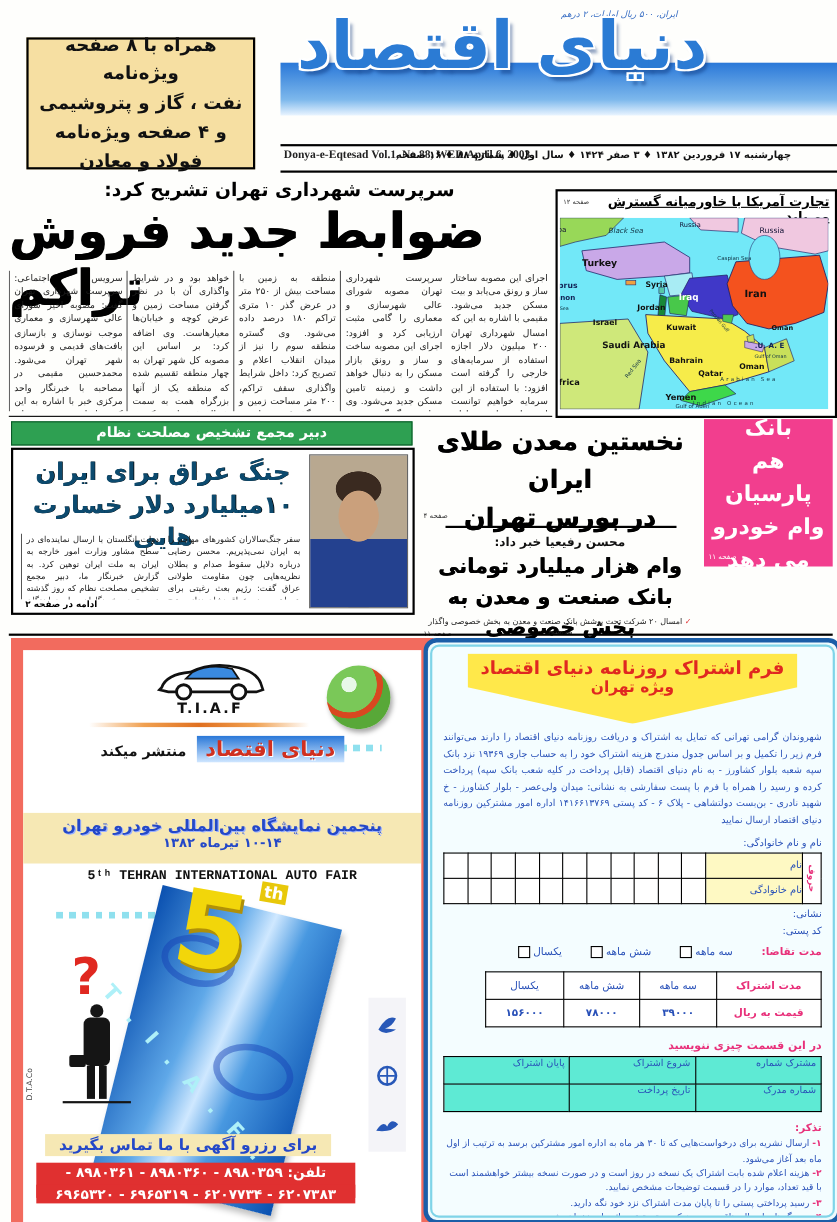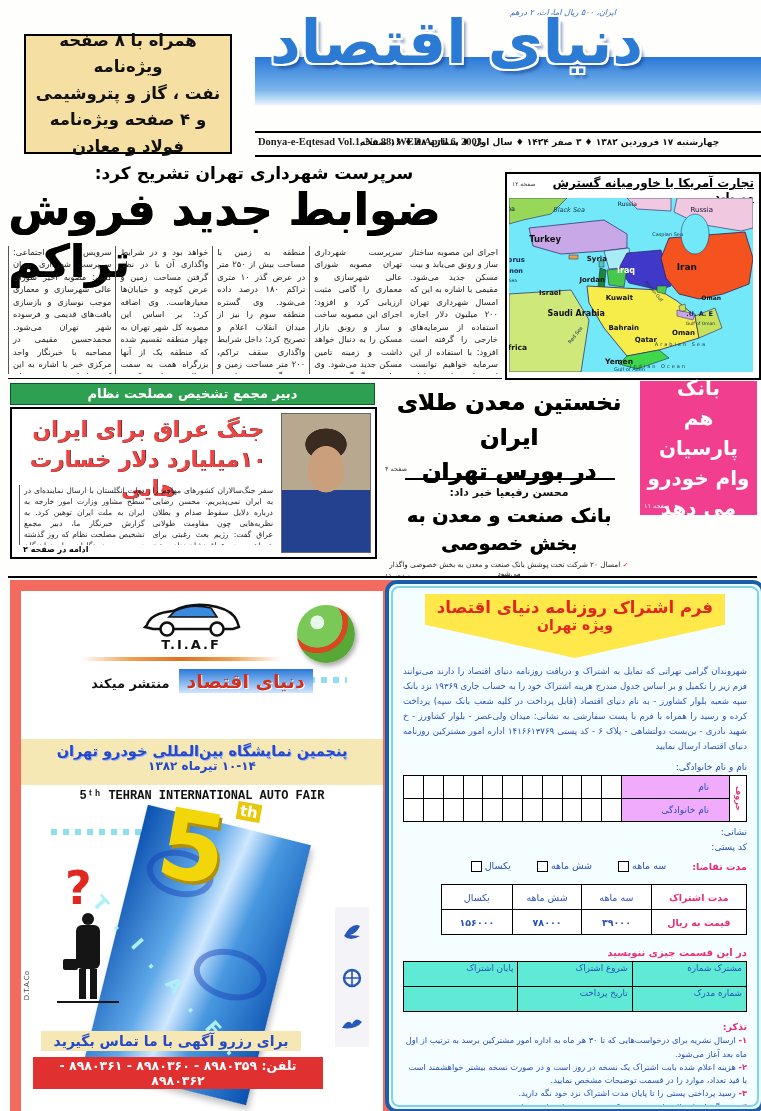--- a/index.html
+++ b/index.html
@@ -44,21 +44,21 @@
       font-size:13px;font-weight:bold;text-align:center;line-height:20px;border:1px solid #0a5a28;}
   .war-box{left:10px;top:407px;width:363px;height:148px;border:2px solid #000;background:#fff;}
   .war-photo{position:absolute;left:auto;right:4px;top:4px;width:88px;height:138px;
       background:
         radial-gradient(42px 30px at 50% 88%, #24418f 60%, transparent 61%),
         radial-gradient(30px 38px at 50% 40%, #caa07c 60%, transparent 62%),
         radial-gradient(34px 26px at 50% 22%, #3a2a20 60%, transparent 62%),
         linear-gradient(#b8a890 55%, #24418f 55%);
       border:1px solid #666;}
   .war-headline{position:absolute;right:98px;top:6px;width:258px;text-align:center;
-      font-size:22px;font-weight:bold;color:#ef4444;line-height:1.35;text-shadow:0.5px 0 #000;}
+      font-size:22px;font-weight:bold;color:#0c4a6e;line-height:1.35;text-shadow:0.5px 0 #000;}
   .war-cols{position:absolute;right:98px;top:76px;width:258px;height:60px;display:flex;
       flex-direction:row-reverse;overflow:hidden;}
   .warcol{flex:1;padding:0 4px;font-size:7.6px;line-height:1.45;text-align:justify;color:#1a1a1a;}
   .warcol.sep{border-left:1px solid #555;}
   .war-continued{position:absolute;right:232px;bottom:3px;width:120px;text-align:left;
       font-size:8px;font-weight:bold;color:#000;}
 
   
   .parsian-box{left:640px;top:381px;width:117px;height:134px;background:#f23e8e;
       display:flex;flex-direction:column;justify-content:center;text-align:center;color:#fff;
@@ -132,21 +132,21 @@
       padding:6px 10px;overflow:hidden;}
   .form-banner{width:300px;height:64px;margin:0 auto;background:#ffe84a;
       clip-path:polygon(0 0,100% 0,100% 48%,50% 100%,0 48%);text-align:center;color:#e02820;
       font-weight:bold;}
   .form-banner .t1{font-size:16.5px;padding-top:4px;}
   .form-banner .t2{font-size:14px;}
   .form-intro{margin-top:6px;font-size:8.6px;line-height:1.75;text-align:justify;color:#2850b8;}
   .lbl-blue{font-size:9px;color:#2850b8;}
   .name-grid{width:100%;border-collapse:collapse;margin-top:3px;}
   .name-grid td{border:1px solid #000;height:20px;background:#fff;}
-  .name-grid td.lab{width:86px;font-size:9px;color:#2850b8;text-align:right;padding-right:20px;background:#f0abfc;}
+  .name-grid td.lab{width:86px;font-size:9px;color:#2850b8;text-align:right;padding-right:0;background:#fef9c3;}
   .name-grid td.side{width:14px;background:#fff;}
   .side-word{writing-mode:vertical-rl;font-size:8px;color:#e8307a;font-weight:bold;margin:0 auto;}
   .addr-line{margin-top:5px;}
   .duration-row{margin-top:8px;font-size:9.5px;color:#2850b8;display:flex;align-items:center;gap:26px;}
   .chk{display:inline-block;width:9px;height:9px;border:1.3px solid #000;background:#fff;vertical-align:middle;margin-right:3px;}
   .price-table{border-collapse:collapse;margin:12px auto 0 38px;}
   .price-table td{border:1.4px solid #000;background:#fff;font-size:9.5px;text-align:center;
       width:78px;height:22px;color:#2850b8;}
   .price-table td.pink{color:#e8307a;font-weight:bold;width:110px;}
   .price-table td.val{font-weight:bold;}
@@ -268,20 +268,21 @@
     <div class="parsian-ref">صفحه ۱۱</div>
   </div>
   <div class="abs gold-headline">
     <div>نخستین معدن طلای ایران</div>
     <div>در بورس تهران</div>
   </div>
   <div class="abs gold-ref">صفحه ۴</div>
   <div class="abs gold-rule"></div>
   <div class="abs loan-kicker">محسن رفیعیا خبر داد:</div>
   <div class="abs loan-headline">
+    <div>وام هزار میلیارد تومانی</div>
     <div>بانک صنعت و معدن به بخش خصوصی</div>
   </div>
   <div class="abs loan-bullet">
     <span class="check">✓</span>
     <span>امسال ۲۰ شرکت تحت پوشش بانک صنعت و معدن به بخش خصوصی واگذار می‌شود</span>
   </div>
   <div class="abs loan-ref">صفحه ۱۱</div>
   <div class="abs rule" style="left:8px;top:576px;width:749px;height:1.5px;"></div>
 
   <div class="abs ad-box">
@@ -329,20 +330,21 @@
             <circle cx="11" cy="11" r="8" fill="none" stroke="#2858b8" stroke-width="2.4"></circle>
             <path d="M4 11 h14 M11 3 v16" stroke="#2858b8" stroke-width="1.6"></path>
           </svg>
         <svg width="24" height="20" viewBox="0 0 24 20">
             <path d="M2 14 q6 -10 10 -4 q4 -8 10 -2 q-6 8 -20 6 z" fill="#2858b8"></path>
           </svg>
       </div>
       <div class="side-code">D.T.A.Co</div>
       <div class="contact-band">برای رزرو آگهی با ما تماس بگیرید</div>
       <div class="phone-band" style="top:466px;">تلفن: ۸۹۸۰۳۵۹ - ۸۹۸۰۳۶۰ - ۸۹۸۰۳۶۱ - ۸۹۸۰۳۶۲</div>
+      <div class="phone-band" style="top:486px;">۶۲۰۷۳۸۳ - ۶۲۰۷۷۳۴ - ۶۹۶۵۳۱۹ - ۶۹۶۵۳۲۰</div>
     </div>
   </div>
 
   <div class="abs form-box">
     <div class="form-inner">
       <div class="form-banner">
         <div class="t1">فرم اشتراک روزنامه دنیای اقتصاد</div>
         <div class="t2">ویژه تهران</div>
       </div>
       <div class="form-intro">شهروندان گرامی تهرانی که تمایل به اشتراک و دریافت روزنامه دنیای اقتصاد را دارند می‌توانند فرم زیر را تکمیل و بر اساس جدول مندرج هزینه اشتراک خود را به حساب جاری ۱۹۳۶۹ نزد بانک سپه شعبه بلوار کشاورز - به نام دنیای اقتصاد (قابل پرداخت در کلیه شعب بانک سپه) پرداخت کرده و رسید را همراه با فرم با پست سفارشی به نشانی: میدان ولی‌عصر - بلوار کشاورز - خ شهید نادری - بن‌بست دولتشاهی - پلاک ۶ - کد پستی ۱۴۱۶۶۱۳۷۶۹ اداره امور مشترکین روزنامه دنیای اقتصاد ارسال نمایید</div>

